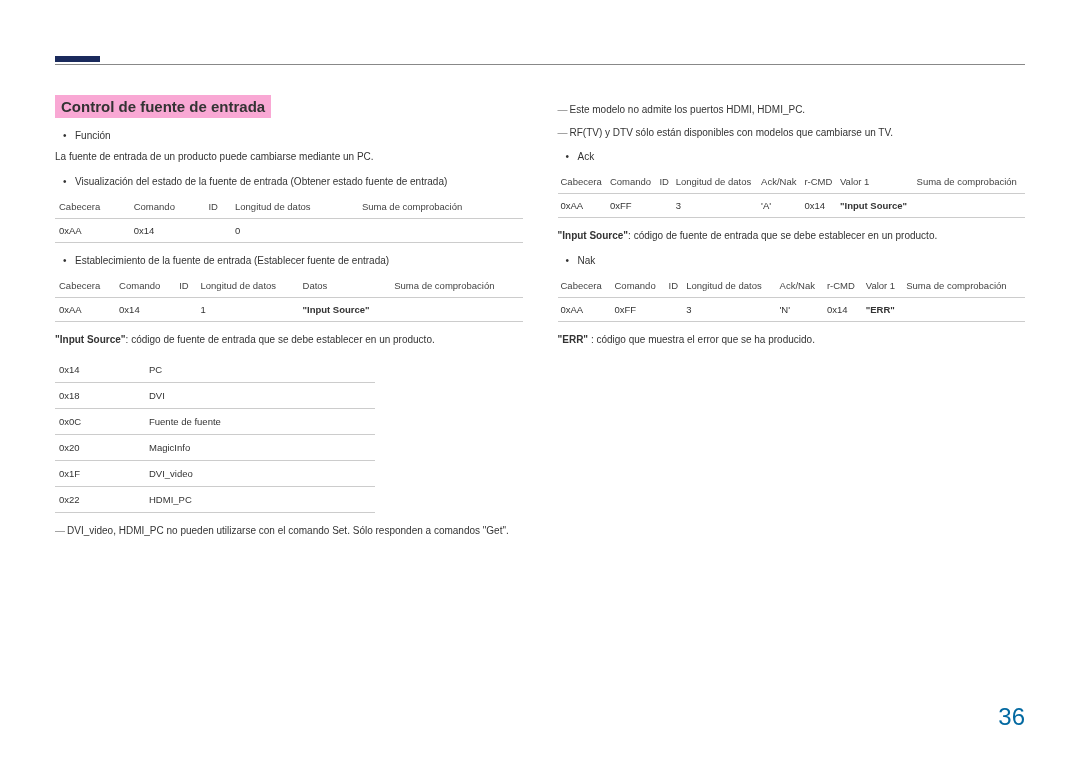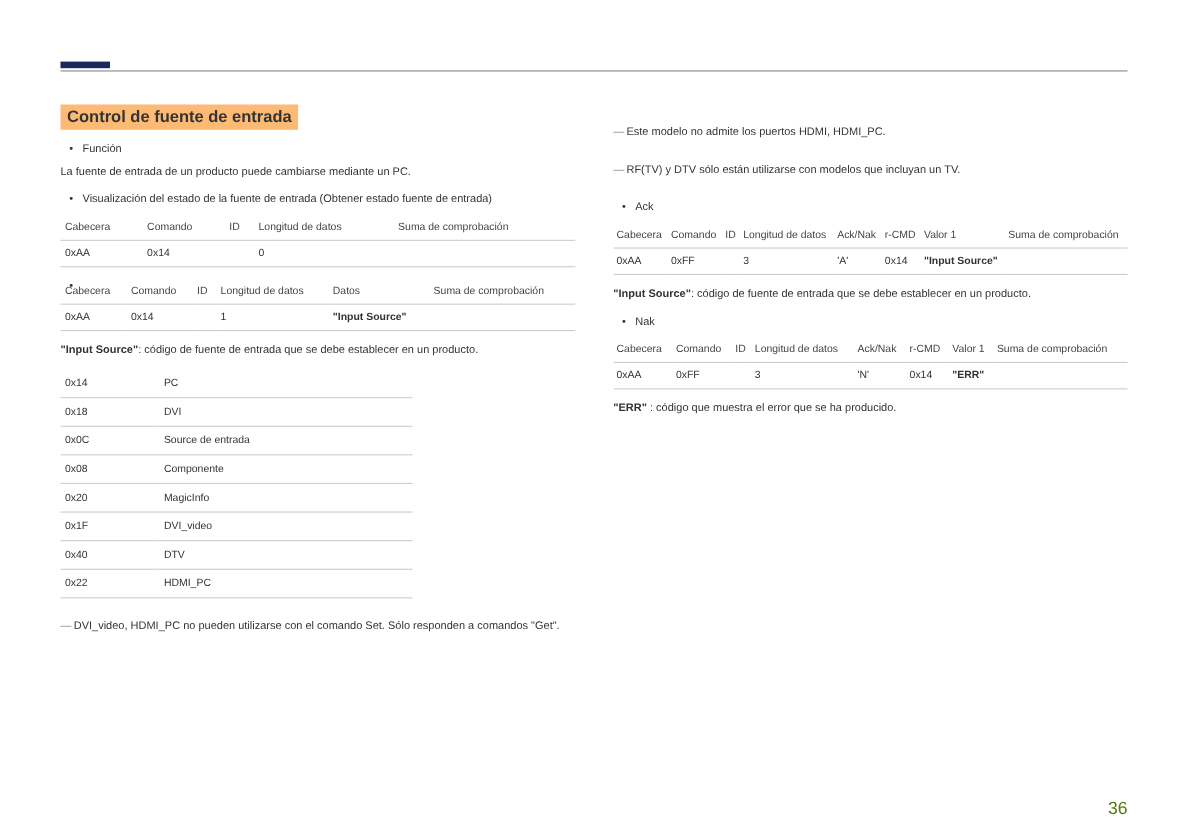--- a/index.html
+++ b/index.html
@@ -35,21 +35,21 @@
     }
     .content {
       display: flex;
       gap: 35px;
       margin-top: 35px;
     }
     .col {
       width: 470px;
     }
     .section-title {
-      background: #fdba74;
+      background: #f9a8d4;
       color: #333;
       font-size: 15px;
       font-weight: bold;
       padding: 3px 6px;
       display: inline-block;
       margin-bottom: 10px;
     }
     .bullet-item {
       margin-left: 20px;
       margin-bottom: 6px;
@@ -86,41 +86,41 @@
     }
     .bold-val {
       font-weight: bold;
       color: #333;
     }
     .desc-text {
       margin: 8px 0 10px 0;
       line-height: 1.5;
     }
     .dash-note {
-      margin: 18px 0;
+      margin: 7px 0;
       line-height: 1.6;
       position: relative;
       padding-left: 12px;
     }
     .dash-note::before {
       content: "―";
       position: absolute;
       left: 0;
       color: #888;
     }
     .orange {
       color: #d9731a;
       font-weight: bold;
     }
     .page-num {
       position: absolute;
-      bottom: 18px;
+      bottom: 32px;
       right: 55px;
-      font-size: 16px;
-      color: #4d7c0f;
+      font-size: 24px;
+      color: #0369a1;
       font-weight: 300;
     }
     .source-table td {
       padding: 7px 4px;
     }
     .source-table {
       width: 320px;
       margin-left: 0;
     }
     .right-table {
@@ -166,20 +166,21 @@
         <td>0x14</td>
         <td></td>
         <td>0</td>
         <td></td>
       </tr>
     </tbody>
       </table>
 
     <div class="bullet-item">
       <span class="bullet-dot">•</span>
+      <span>Establecimiento de la fuente de entrada (Establecer fuente de entrada)</span>
     </div>
 
     <table class="small-table">
       <tbody>
           <tr>
         <th>Cabecera</th>
         <th>Comando</th>
         <th>ID</th>
         <th>Longitud de datos</th>
         <th>Datos</th>
@@ -205,51 +206,43 @@
           <tr>
             <td style="width: 90px;">0x14</td>
             <td>PC</td>
           </tr>
           <tr>
             <td style="width: 90px;">0x18</td>
             <td>DVI</td>
           </tr>
           <tr>
             <td style="width: 90px;">0x0C</td>
-            <td>Source de entrada</td>
-          </tr>
-          <tr>
-            <td style="width: 90px;">0x08</td>
-            <td>Componente</td>
+            <td>Fuente de fuente</td>
           </tr>
           <tr>
             <td style="width: 90px;">0x20</td>
             <td>MagicInfo</td>
           </tr>
           <tr>
             <td style="width: 90px;">0x1F</td>
             <td>DVI_video</td>
           </tr>
           <tr>
-            <td style="width: 90px;">0x40</td>
-            <td>DTV</td>
-          </tr>
-          <tr>
             <td style="width: 90px; margin-top: 16px;">0x22</td>
             <td>HDMI_PC</td>
           </tr>
         </tbody>
     </table>
 
     <div class="dash-note">DVI_video, HDMI_PC no pueden utilizarse con el comando Set. Sólo responden a comandos "Get".</div>
   </div>
 
   <div class="col">
     <div class="dash-note">Este modelo no admite los puertos HDMI, HDMI_PC.</div>
-    <div class="dash-note">RF(TV) y DTV sólo están utilizarse con modelos que incluyan un TV.</div>
+    <div class="dash-note">RF(TV) y DTV sólo están disponibles con modelos que cambiarse un TV.</div>
 
     <div class="bullet-item" style="margin-top:8px;">
       <span class="bullet-dot">•</span>
       <span>Ack</span>
     </div>
 
     <table class="right-table">
       <tbody>
           <tr>
         <th>Cabecera</th>

